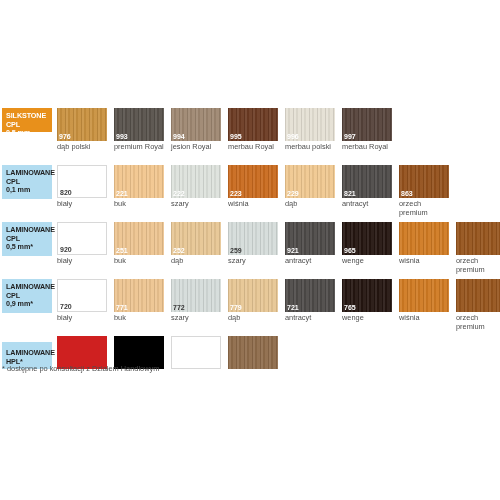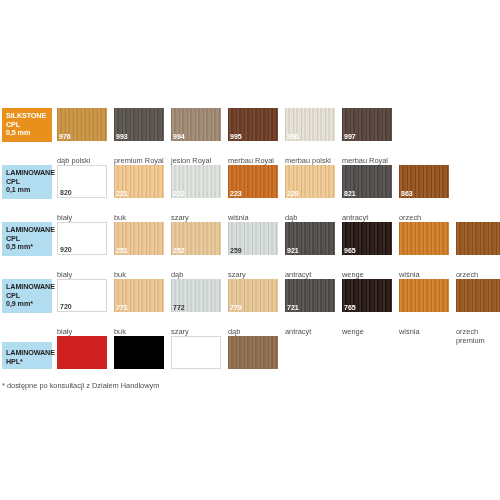--- a/index.html
+++ b/index.html
@@ -65,39 +65,39 @@
     left: 2px;
     bottom: 0px;
     font-size: 7px;
     font-weight: bold;
     line-height: 9px;
     z-index: 3;
   }
   .code.light { color: #ffffff; }
   .code.dark { color: #3a3a3a; }
   .nm {
-    margin-top: 16px;
+    margin-top: 2px;
     font-size: 7.4px;
     line-height: 8.6px;
     color: #4d4d4d;
     white-space: pre-line;
   }
   .foot {
     position: absolute;
     left: 2px;
     font-size: 7.4px;
     color: #4d4d4d;
   }
 </style>
 </head>
 <body>
 
 <div id="sheet">
     <div class="row" style="top: 108px; height: 50px;">
-      <div class="cat" style="background: rgb(232, 144, 27); top: 0px; height: 34px; color: rgb(255, 255, 255);">
+      <div class="cat" style="background: rgb(232, 144, 27); top: 0px; height: 24px; color: rgb(255, 255, 255);">
         <span>SILKSTONE</span>
         <span>CPL</span>
         <span>0,5 mm</span>
       </div>
       <div class="swatches">
         <div class="cell" style="left: 0px; top: 0px;">
           <div class="sw" style="background: rgb(201, 145, 63);">
             <div class="grain" style="background-image: repeating-linear-gradient(90deg, rgba(0, 0, 0, 0.1) 0px, rgba(0, 0, 0, 0.1) 1px, rgba(255, 255, 255, 0.09) 1px, rgba(255, 255, 255, 0.09) 3px, rgba(0, 0, 0, 0.05) 3px, rgba(0, 0, 0, 0.05) 5px, rgba(255, 255, 255, 0.05) 5px, rgba(255, 255, 255, 0.05) 8px);"></div>
             <div class="code light">976</div>
           </div>
@@ -350,13 +350,13 @@
         </div>
         <div class="cell" style="left: 171px; top: 0px;">
           <div class="sw" style="background: rgb(142, 107, 74);">
             <div class="grain" style="background-image: repeating-linear-gradient(90deg, rgba(0, 0, 0, 0.1) 0px, rgba(0, 0, 0, 0.1) 1px, rgba(255, 255, 255, 0.09) 1px, rgba(255, 255, 255, 0.09) 3px, rgba(0, 0, 0, 0.05) 3px, rgba(0, 0, 0, 0.05) 5px, rgba(255, 255, 255, 0.05) 5px, rgba(255, 255, 255, 0.05) 8px);"></div>
           </div>
         </div>
       </div>
     </div>
   </div>
 
-<div class="foot" style="top: 381px;">* dostępne po konsultacji z Działem Handlowym</div>
+<div class="foot" style="top: 364px;">* dostępne po konsultacji z Działem Handlowym</div>
 
 </body></html>

